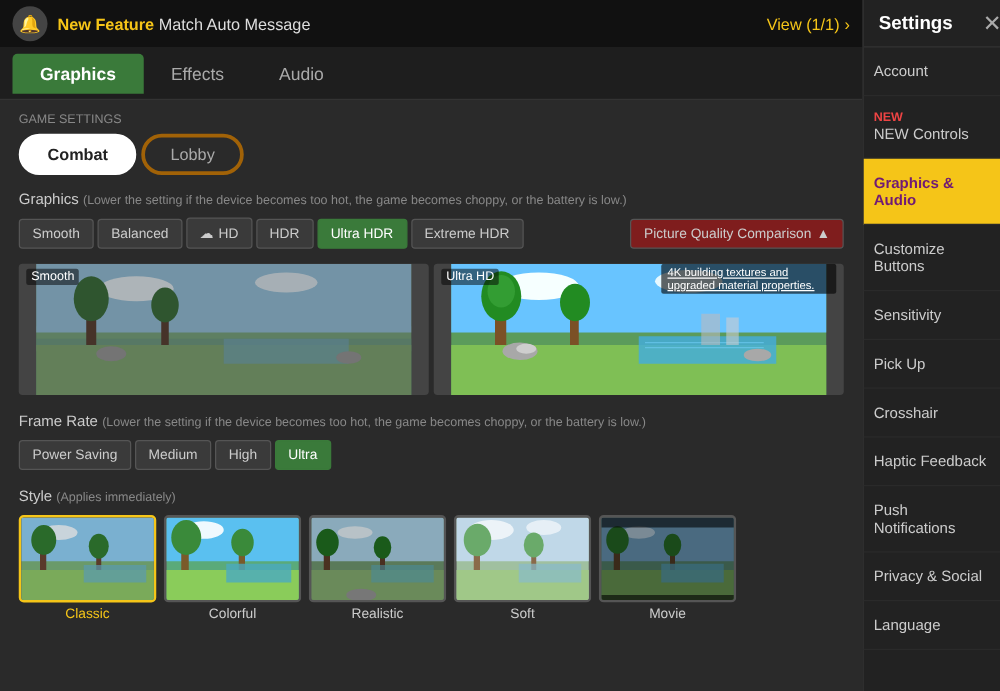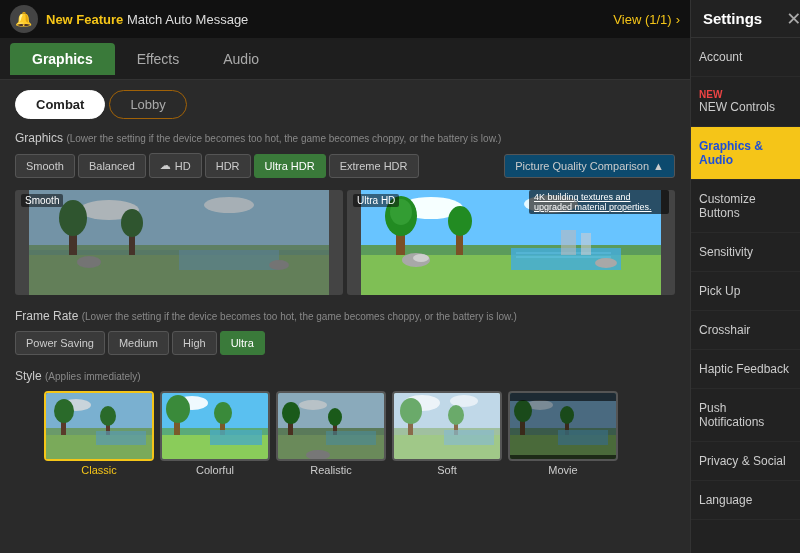--- a/index.html
+++ b/index.html
@@ -98,21 +98,21 @@
       display: flex;
       gap: 4px;
       margin-bottom: 12px;
     }
     .sub-tab {
       padding: 6px 20px;
       font-size: 13px;
       color: #aaa;
       cursor: pointer;
       border-radius: 20px;
-      border: 1px solid #a16207;
+      border: 3px solid #a16207;
     }
     .sub-tab.active {
       background: #fff;
       color: #222;
       font-weight: bold;
       border-color: #fff;
     }
 
     
     .section-label {
@@ -149,21 +149,21 @@
     }
     .option-btn.has-icon {
       display: flex; align-items: center; gap: 4px;
     }
     .quality-compare-btn {
       margin-left: auto;
       display: flex; align-items: flex-end; gap: 4px;
       padding: 5px 10px;
       font-size: 11px;
       color: #ccc;
-      background: #0c4a6e;
+      background: #7f1d1d;
       border: 1px solid #555;
       border-radius: 3px;
       cursor: pointer;
     }
 
     
     .image-compare {
       display: flex;
       gap: 4px;
       margin-bottom: 14px;
@@ -212,21 +212,20 @@
       color: #ccc;
       margin-bottom: 8px;
     }
     .style-section-label .muted {
       font-size: 10px;
       color: #888;
     }
     .style-grid {
       display: flex;
       gap: 6px;
-      margin-left: 29px;
     }
     .style-item {
       display: flex;
       flex-direction: column;
       align-items: center;
       cursor: pointer;
     }
     .style-img {
       width: 110px;
       height: 70px;
@@ -283,21 +282,21 @@
       padding: 12px 8px;
       font-size: 12px;
       color: #ccc;
       text-align: left;
       cursor: pointer;
       border-bottom: 1px solid #2a2a2a;
       position: relative;
     }
     .sidebar-item.active {
       background: #f5c518;
-      color: #1d4ed8;
+      color: #701a75;
       font-weight: bold;
     }
 
     
     .scene-smooth { filter: brightness(0.85) saturate(0.7); }
     .scene-ultra { filter: brightness(1.1) saturate(1.2); }
   </style>
 </head>
 <body>
 
@@ -315,20 +314,21 @@
 
 <div class="main-area">
 
   <div class="tab-bar">
     <div class="tab active">Graphics</div>
     <div class="tab">Effects</div>
     <div class="tab">Audio</div>
   </div>
 
   <div class="settings-content">
+    <div class="small-label">GAME SETTINGS</div>
 
     <div class="sub-tab-bar">
       <div class="sub-tab active">Combat</div>
       <div class="sub-tab">Lobby</div>
     </div>
 
     <div class="section-label">
       <span>Graphics</span>
       <span class="muted">(Lower the setting if the device becomes too hot, the game becomes choppy, or the battery is low.)</span>
     </div>

